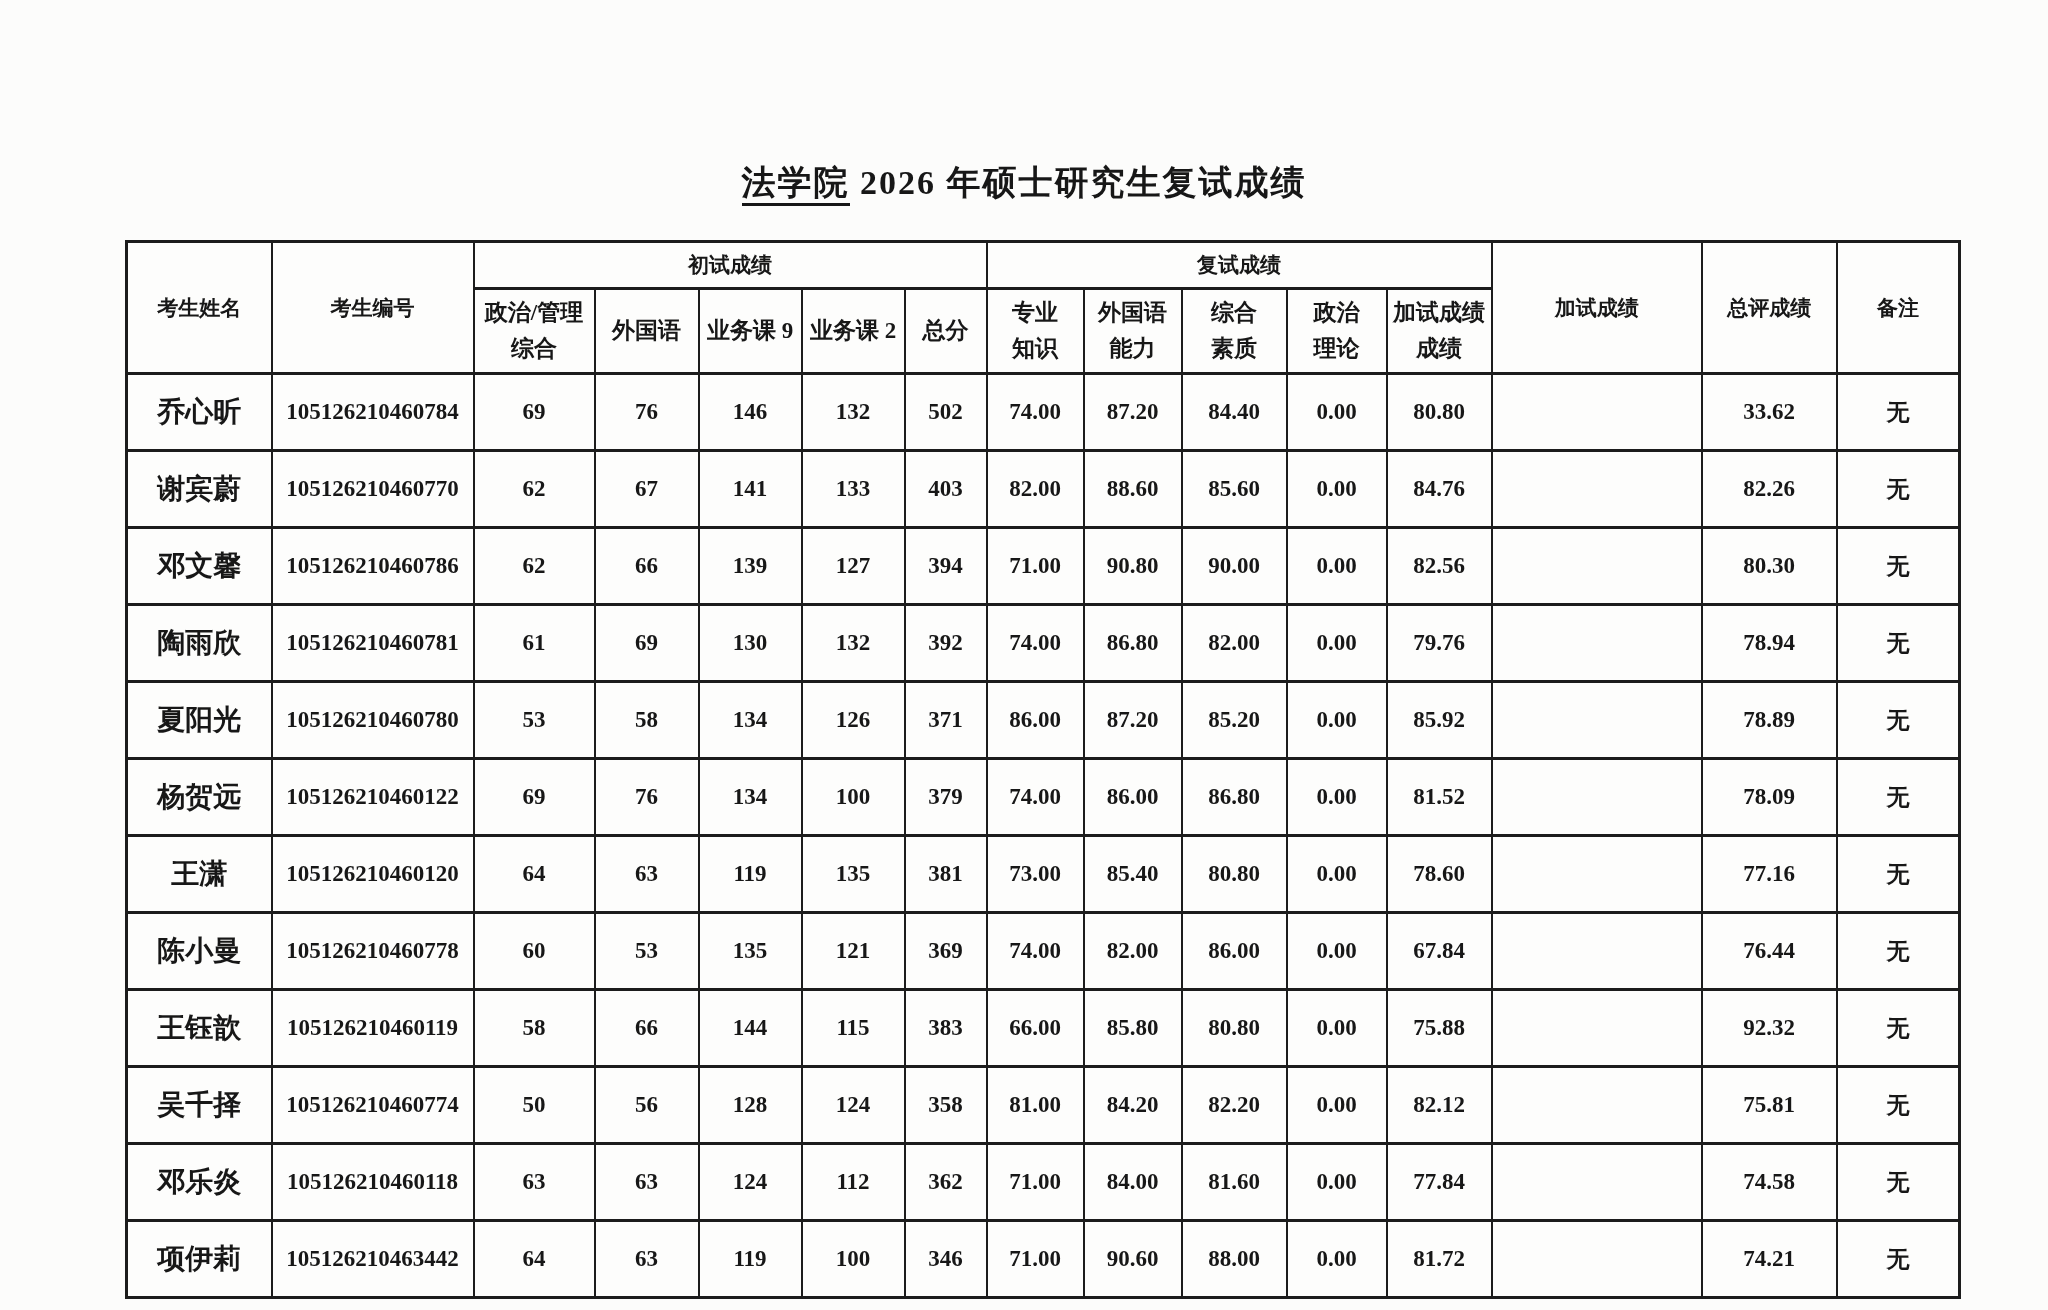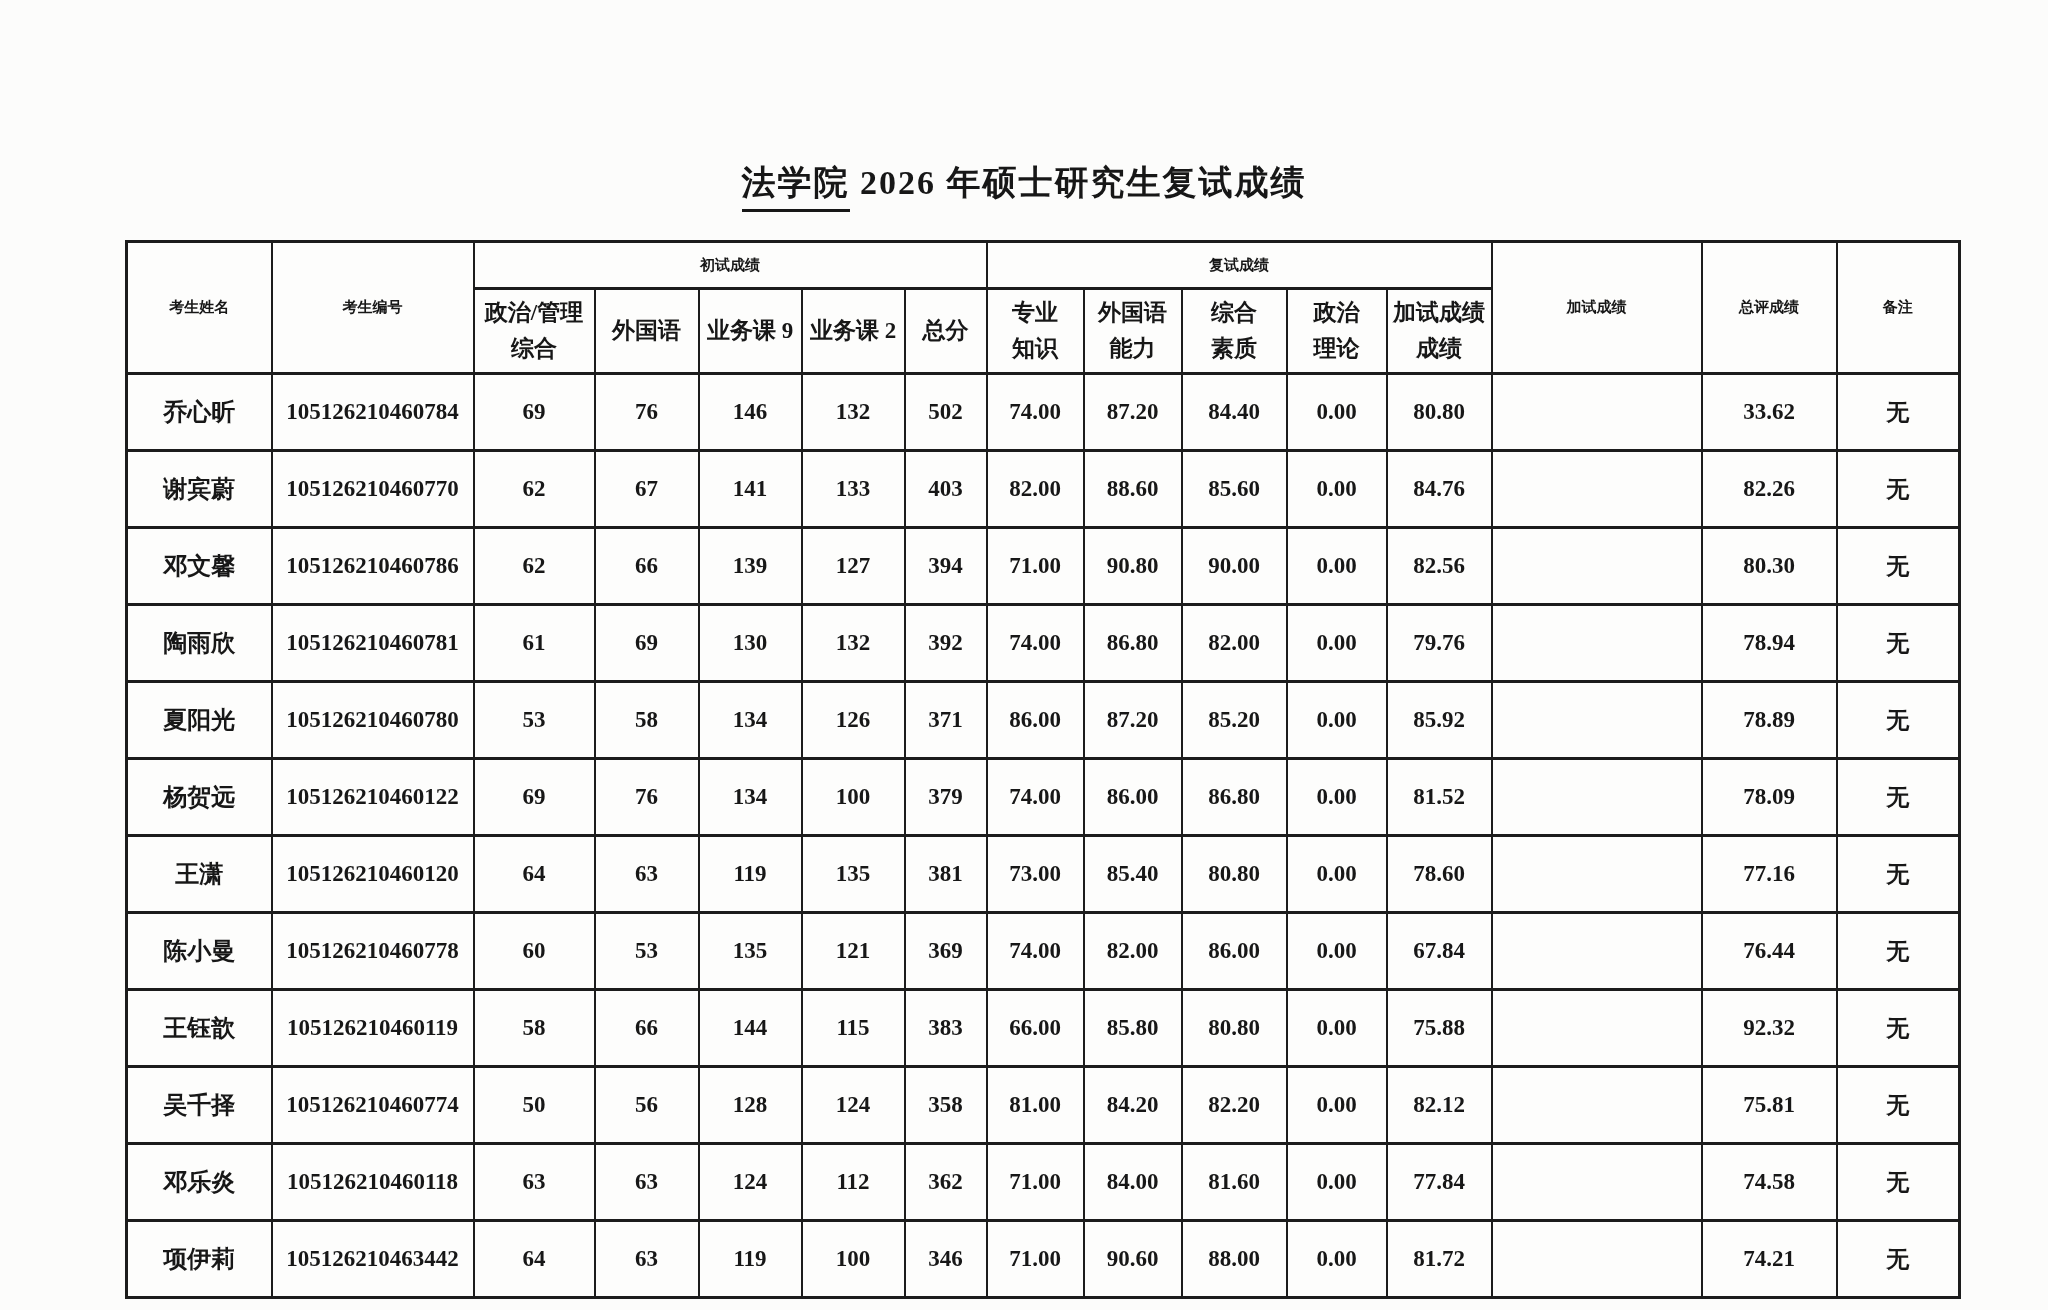--- a/index.html
+++ b/index.html
@@ -23,21 +23,21 @@
     left: 0;
     width: 100%;
     text-align: center;
     font-size: 34px;
     font-weight: bold;
     letter-spacing: 2px;
     white-space: nowrap;
   }
   .doc-title .underlined {
     border-bottom: 3px solid #171717;
-    padding-bottom: 8px;
+    padding-bottom: 2px;
   }
   table.score-table {
     position: absolute;
     left: 125px;
     top: 240px;
     width: 1833px;
     border-collapse: collapse;
     table-layout: fixed;
     background: #fdfdfc;
   }
@@ -45,24 +45,24 @@
     border-style: solid;
     border-color: #1c1c1c;
     border-width: 3px 2px;
     text-align: center;
     vertical-align: middle;
     font-weight: bold;
     padding: 0;
     overflow: hidden;
   }
   .score-table { border: 3px solid #1c1c1c; }
-  .score-table thead tr.group-row th { height: 44px; font-size: 15px; text-align: center; }
+  .score-table thead tr.group-row th { height: 44px; font-size: 21px; text-align: center; }
   .score-table thead tr.sub-row th { height: 82px; font-size: 23px; line-height: 1.55; }
   .score-table tbody td { height: 74px; font-size: 23px; }
-  .score-table tbody td.cell-name { font-size: 24px; }
+  .score-table tbody td.cell-name { font-size: 28px; }
   .hdr-line:empty { display: none; }
   .hdr-line { display: block; }
 </style>
 </head>
 <body>
 
 <div class="page">
 
   <div class="doc-title">
     <span class="underlined">法学院</span>

